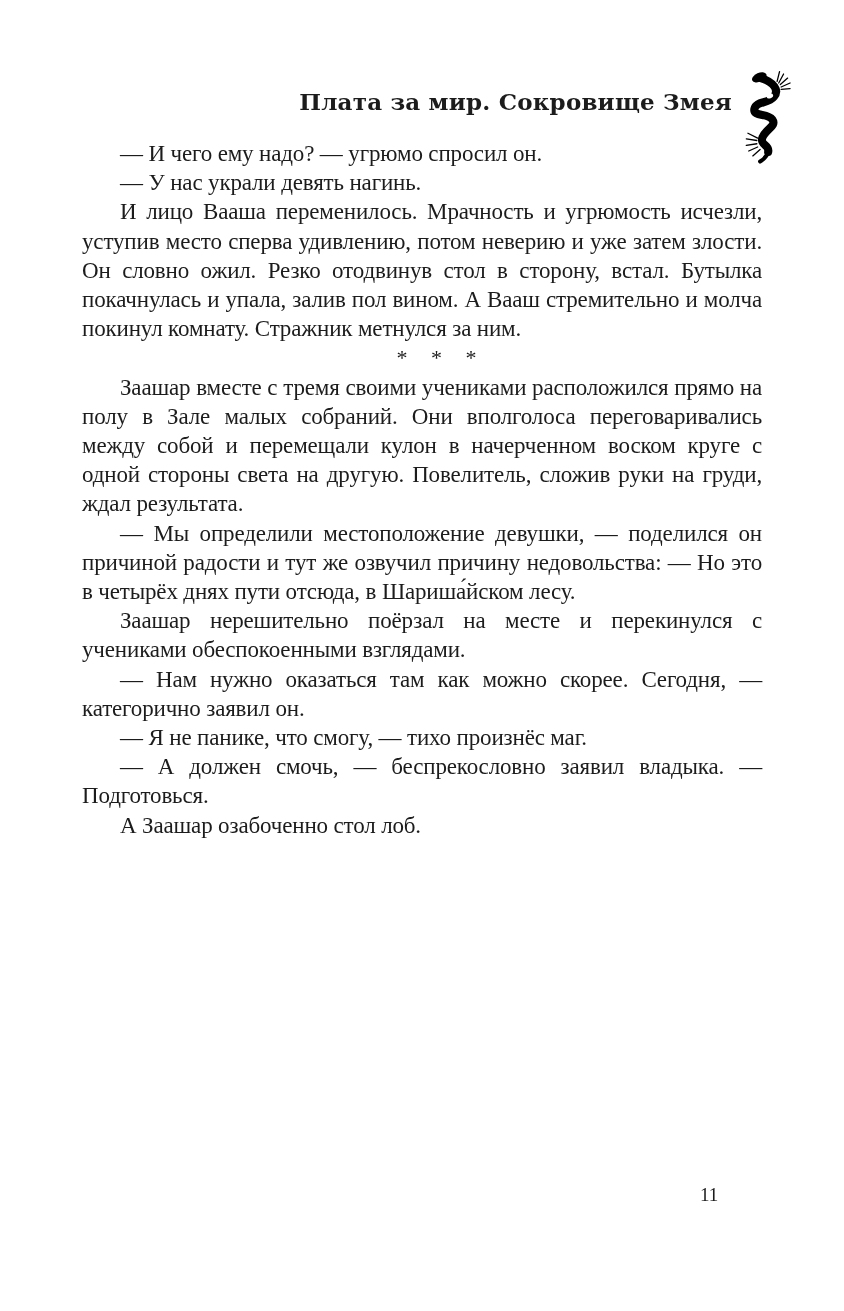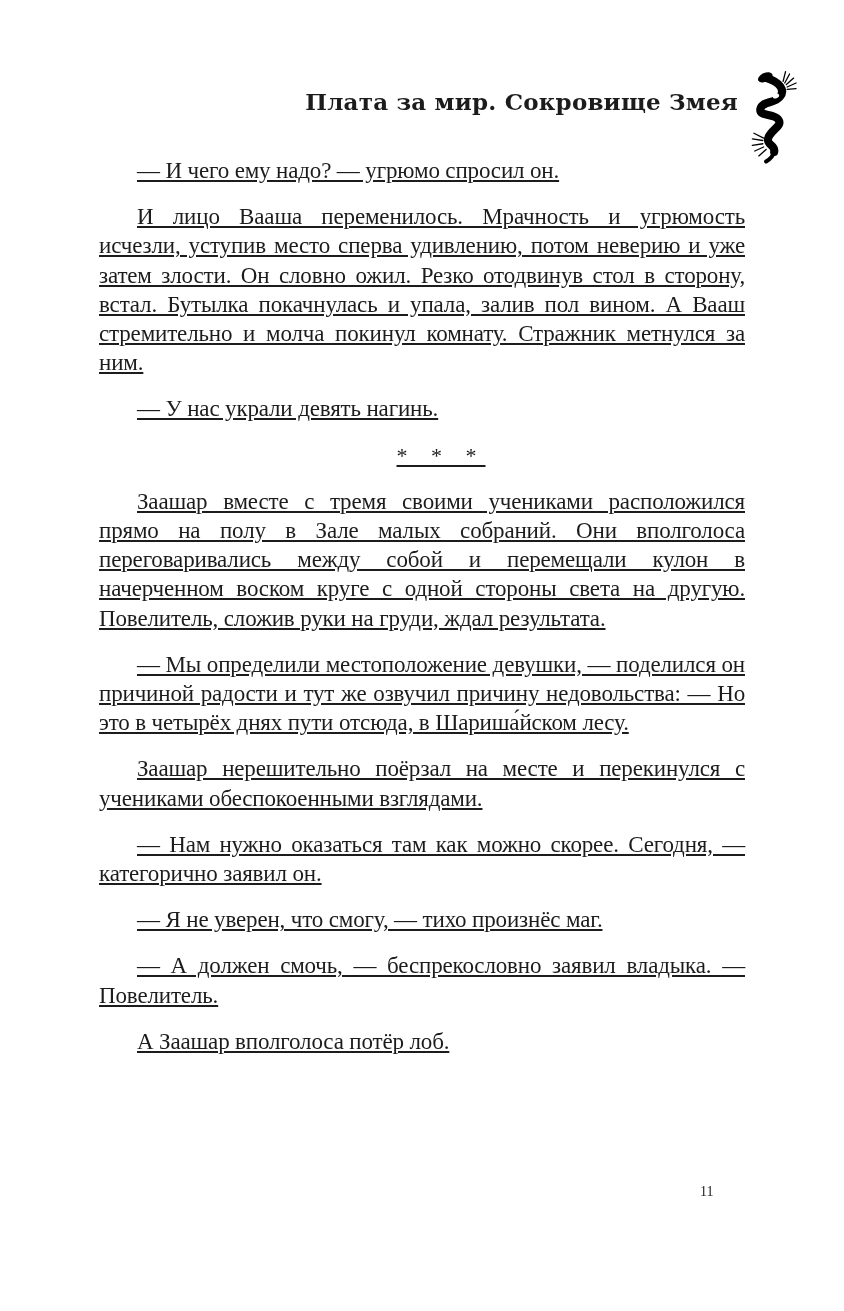--- a/index.html
+++ b/index.html
@@ -13,21 +13,21 @@
     height: 1311px;
     margin: 0 auto;
     background: #ffffff;
     color: #1c1c1c;
     font-family: "Liberation Serif", serif;
     overflow: hidden;
   }
   .page-header {
     position: absolute;
     top: 70px;
-    right: 40px;
+    right: 46px;
     display: flex;
     align-items: flex-start;
     gap: 8px;
   }
   .running-title {
     font-family: "DejaVu Serif", serif;
     font-weight: 700;
     font-size: 23px;
     line-height: 1;
     padding-top: 20px;
@@ -43,37 +43,36 @@
     position: absolute;
     top: 139px;
     left: 82px;
     width: 680px;
     font-size: 23px;
     line-height: 29.2px;
     text-align: justify;
     letter-spacing: -0.15px;
   }
   .body-text p {
-    margin: 17px;
+    margin: 0;
     text-indent: 38px;
-    text-decoration: underline;
   }
   .separator {
     text-align: center;
     text-indent: 0;
     font-size: 22px;
     letter-spacing: 9px;
     margin: 19px 0 33px 0;
     font-weight: 400;
   }
   .page-number {
     position: absolute;
     top: 1185px;
     left: 700px;
-    font-size: 14px;
+    font-size: 19px;
     line-height: 1;
   }
 </style>
 </head>
 <body>
 
 <div class="page">
 
   <header class="page-header">
     <span class="running-title">Плата за мир. Сокровище Змея</span>
@@ -107,31 +106,31 @@
 
         <ellipse cx="20" cy="9" rx="9.5" ry="5.5" transform="rotate(-24 20 9)" fill="#000"></ellipse>
 
         <ellipse cx="33" cy="32" rx="4.2" ry="3" transform="rotate(-20 33 32)" fill="#fff"></ellipse>
       </svg>
     </span>
   </header>
 
   <main class="body-text">
     <p>—  И чего ему надо? — угрюмо спросил он.</p>
+    <p>—  У нас украли девять нагинь.</p>
     <p>И лицо Вааша переменилось. Мрачность и угрюмость исчезли, уступив место сперва удивлению, потом неверию и уже затем злости. Он словно ожил. Резко отодвинув стол в сторону, встал. Бутылка покачнулась и упала, залив пол вином. А Вааш стремительно и молча покинул комнату. Стражник метнулся за ним.</p>
-    <p>—  У нас украли девять нагинь.</p>
 
     <p class="separator">* * *</p>
 
     <p>Заашар вместе с тремя своими учениками расположился прямо на полу в Зале малых собраний. Они вполголоса переговаривались между собой и перемещали кулон в начерченном воском круге с одной стороны света на другую. Повелитель, сложив руки на груди, ждал результата.</p>
     <p>—  Мы определили местоположение девушки, — поделился он причиной радости и тут же озвучил причину недовольства: — Но это в четырёх днях пути отсюда, в Шариша́йском лесу.</p>
     <p>Заашар нерешительно поёрзал на месте и перекинулся с учениками обеспокоенными взглядами.</p>
     <p>—  Нам нужно оказаться там как можно скорее. Сегодня, — категорично заявил он.</p>
-    <p>—  Я не уверен, что смогу, — тихо произнёс маг.</p>
-    <p>—  А должен смочь, — беспрекословно заявил владыка. — Повелитель.</p>
-    <p>А Заашар вполголоса потёр лоб.</p>
+    <p>—  Я не панике, что смогу, — тихо произнёс маг.</p>
+    <p>—  А должен смочь, — беспрекословно заявил владыка. — Подготовься.</p>
+    <p>А Заашар озабоченно стол лоб.</p>
   </main>
 
   <footer>
     <span class="page-number">11</span>
   </footer>
 
 </div>
 
 </body></html>

